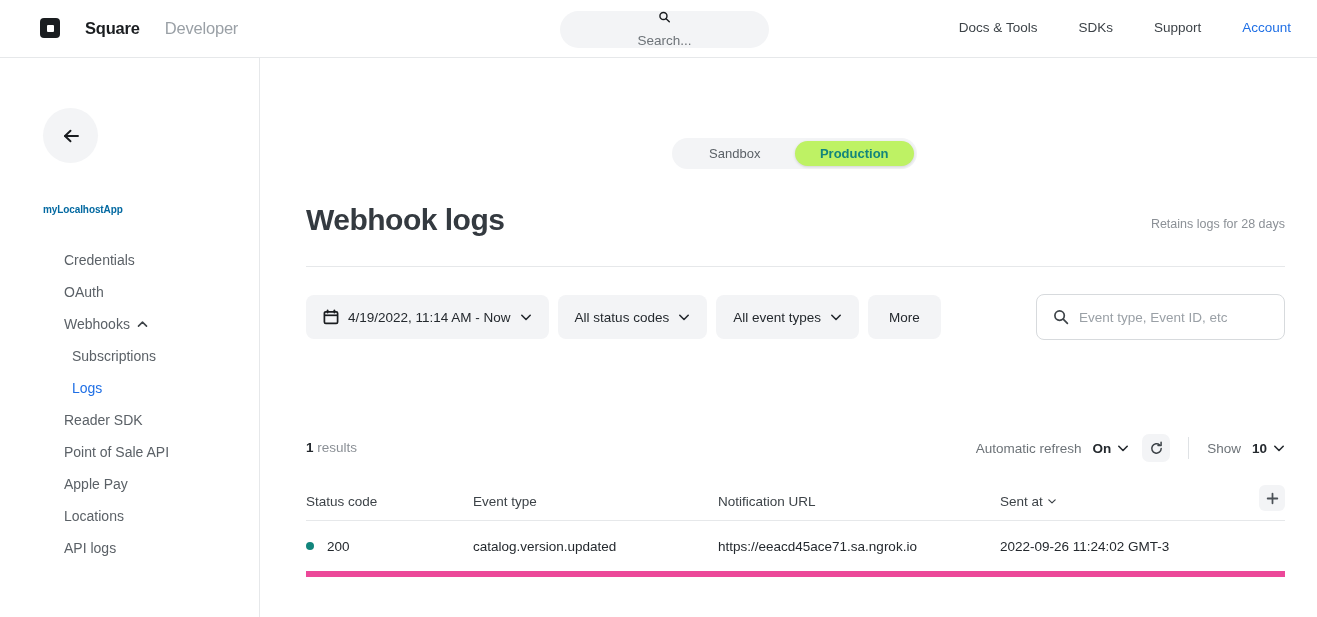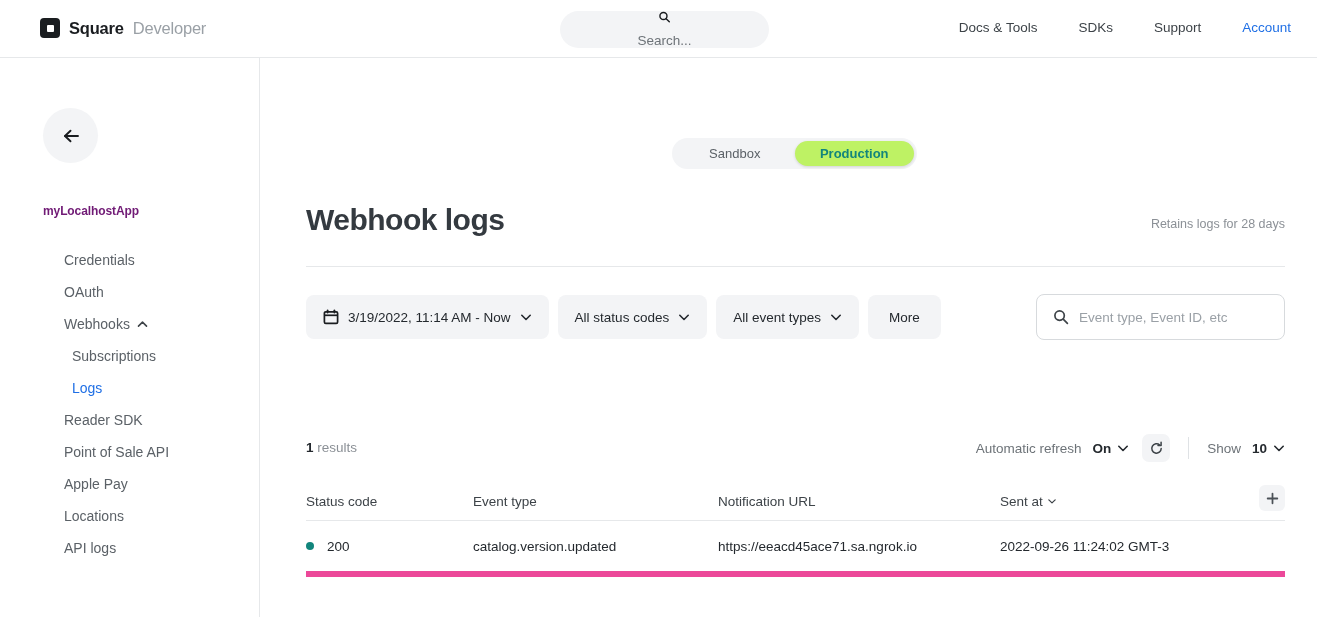--- a/index.html
+++ b/index.html
@@ -13,21 +13,21 @@
 
   
   .topbar {
     position: absolute; top: 0; left: 0;
     width: 1317px; height: 58px;
     border-bottom: 1px solid #e6e8ea;
     background: #fff;
   }
   .brand {
     position: absolute; left: 40px; top: 18px;
-    display: flex; align-items: center; gap: 9px;
+    display: flex; align-items: center; gap: 25px;
   }
   .brand-mark {
     width: 20px; height: 20px; border-radius: 4px;
     background: #1a1d20;
     display: flex; align-items: center; justify-content: center;
   }
   .brand-mark i {
     display: block; width: 7px; height: 7px; background: #fff; border-radius: 1px;
   }
   .brand-name { font-size: 16.5px; font-weight: 700; letter-spacing: -0.2px; color: #1a1d20; }
@@ -59,21 +59,21 @@
     background: #fff;
   }
   .backbtn {
     position: absolute; left: 43px; top: 50px;
     width: 55px; height: 55px; border-radius: 50%;
     background: #f3f4f6; border: none; cursor: pointer;
     display: flex; align-items: center; justify-content: center;
   }
   .appname {
     position: absolute; left: 43px; top: 146px;
-    font-size: 12px; font-weight: 700; color: #701a75; letter-spacing: -0.1px;
+    font-size: 10px; font-weight: 700; color: #0369a1; letter-spacing: -0.1px;
   }
   .navlist { position: absolute; left: 43px; top: 186px; width: 200px; margin-left: 21px; }
   .navitem {
     font-size: 14px; color: #5b6167; line-height: 32px;
     cursor: pointer; white-space: nowrap;
     display: flex; align-items: center; gap: 7px;
   }
   .navitem.sub { padding-left: 8px; }
   .navitem.active { color: #1f6fe5; }
   .chev-up { display: inline-block; }
@@ -268,21 +268,21 @@
   <div class="rule"></div>
 
   <div class="filters">
     <button class="pill">
       <svg width="16" height="16" viewBox="0 0 16 16">
         <rect x="1.4" y="2.8" width="13.2" height="11.6" rx="1.4" fill="none" stroke="#1a1d20" stroke-width="1.7"></rect>
         <line x1="1.4" y1="6.3" x2="14.6" y2="6.3" stroke="#1a1d20" stroke-width="1.7"></line>
         <line x1="4.6" y1="1.3" x2="4.6" y2="3.6" stroke="#1a1d20" stroke-width="1.7" stroke-linecap="round"></line>
         <line x1="11.4" y1="1.3" x2="11.4" y2="3.6" stroke="#1a1d20" stroke-width="1.7" stroke-linecap="round"></line>
       </svg>
-      <span>3/19/2022, 11:14 AM - Now</span>
+      <span>4/19/2022, 11:14 AM - Now</span>
       <svg width="12" height="12" viewBox="0 0 12 12">
         <polyline points="1.8,4.3 6,8.5 10.2,4.3" fill="none" stroke="#24292e" stroke-width="1.6" stroke-linecap="round" stroke-linejoin="round"></polyline>
       </svg>
     </button>
 
     <button class="pill">
       <span>All status codes</span>
       <svg width="12" height="12" viewBox="0 0 12 12">
         <polyline points="1.8,4.3 6,8.5 10.2,4.3" fill="none" stroke="#24292e" stroke-width="1.6" stroke-linecap="round" stroke-linejoin="round"></polyline>
       </svg>

